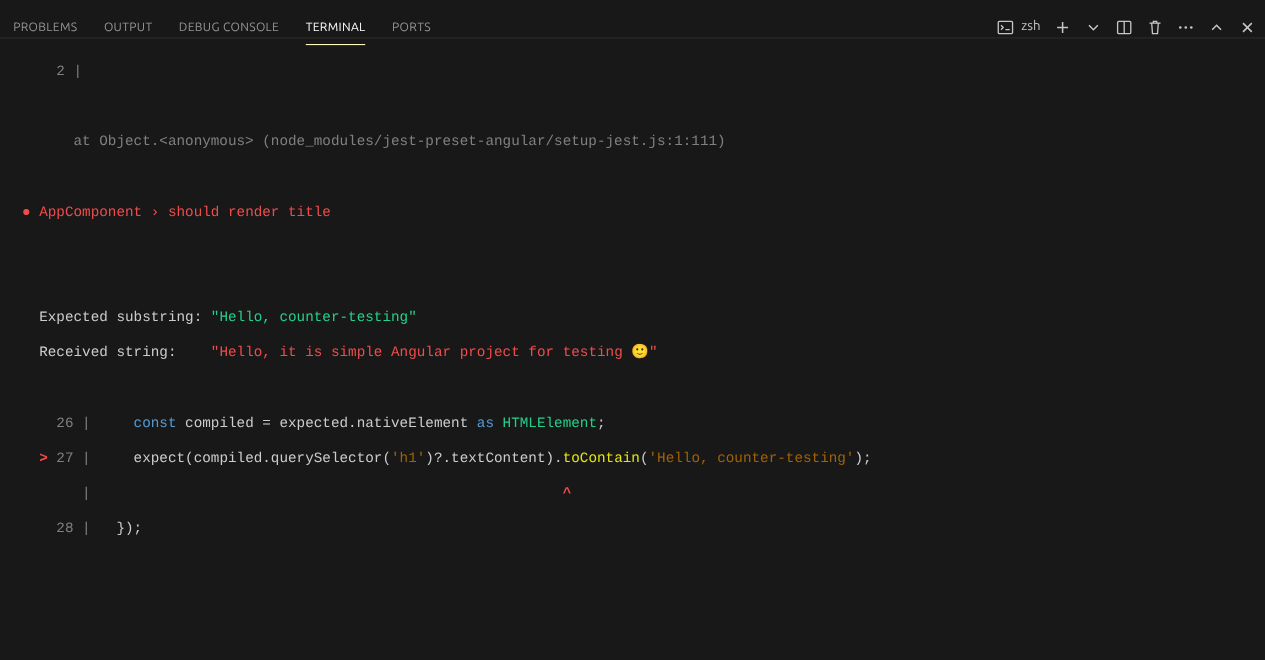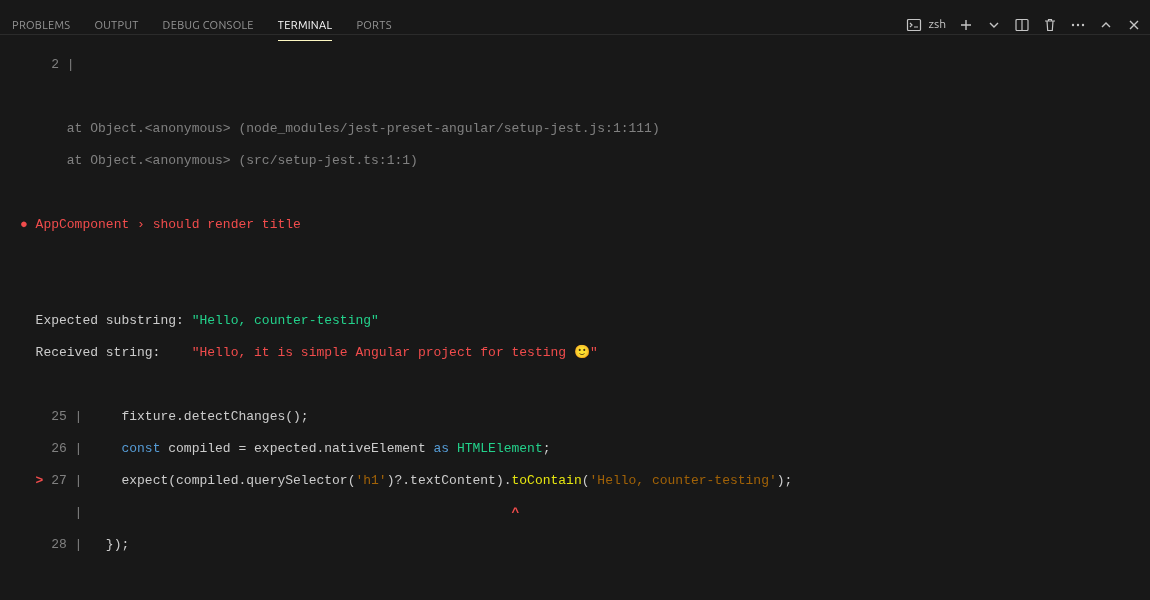--- a/index.html
+++ b/index.html
@@ -120,29 +120,27 @@
           <path d="M4 4l8 8M12 4l-8 8"></path>
         </svg>
     </span>
   </div>
 </div>
 
 <div class="terminal-body">
 <div><span class="gutter">    2 |</span></div>
 <div> </div>
 <div class="dim">      at Object.&lt;anonymous&gt; (node_modules/jest-preset-angular/setup-jest.js:1:111)</div>
-<div class="dim">      at Object.&lt;anonymous&gt; (src/setup-jest.ts:1:1)</div>
 <div> </div>
 <div><span class="bullet-red">●</span><span class="title-red"> AppComponent › should render title</span></div>
 <div> </div>
 <div> </div>
 <div><span class="white">  Expected substring: </span><span class="green">"Hello, counter-testing"</span></div>
 <div><span class="white">  Received string:    </span><span class="red">"Hello, it is simple Angular project for testing 🙂"</span></div>
 <div> </div>
-<div><span class="gutter">    25 |</span><span class="white">     fixture.detectChanges();</span></div>
 <div><span class="gutter">    26 |</span><span class="keyword">     const</span><span class="white"> compiled = expected.nativeElement </span><span class="keyword">as</span><span> </span><span class="green">HTMLElement</span><span class="white">;</span></div>
 <div><span class="red-bold">  &gt;</span><span class="gutter"> 27 |</span><span class="white">     expect(compiled.querySelector(</span><span class="orange">'h1'</span><span class="white">)?.textContent).</span><span class="yellow">toContain</span><span class="white">(</span><span class="orange">'Hello, counter-testing'</span><span class="white">);</span></div>
 <div><span class="gutter">       |</span><span class="red-bold">                                                       ^</span></div>
 <div><span class="gutter">    28 |</span><span class="white">   });</span></div>
 
 
 
 
 
 

